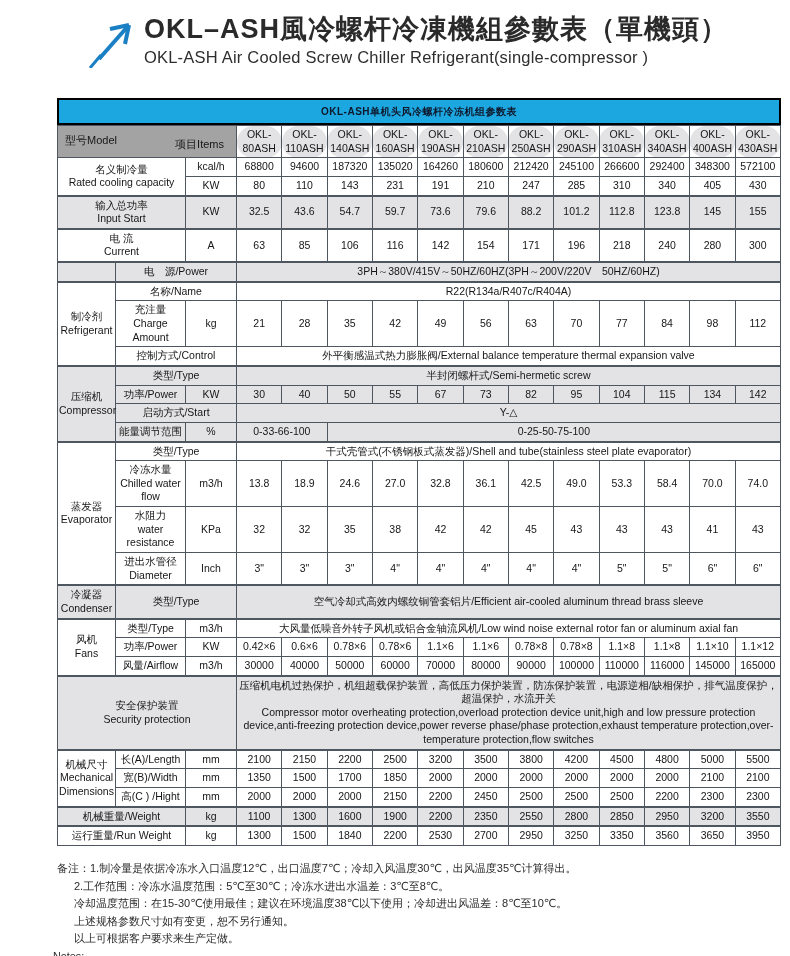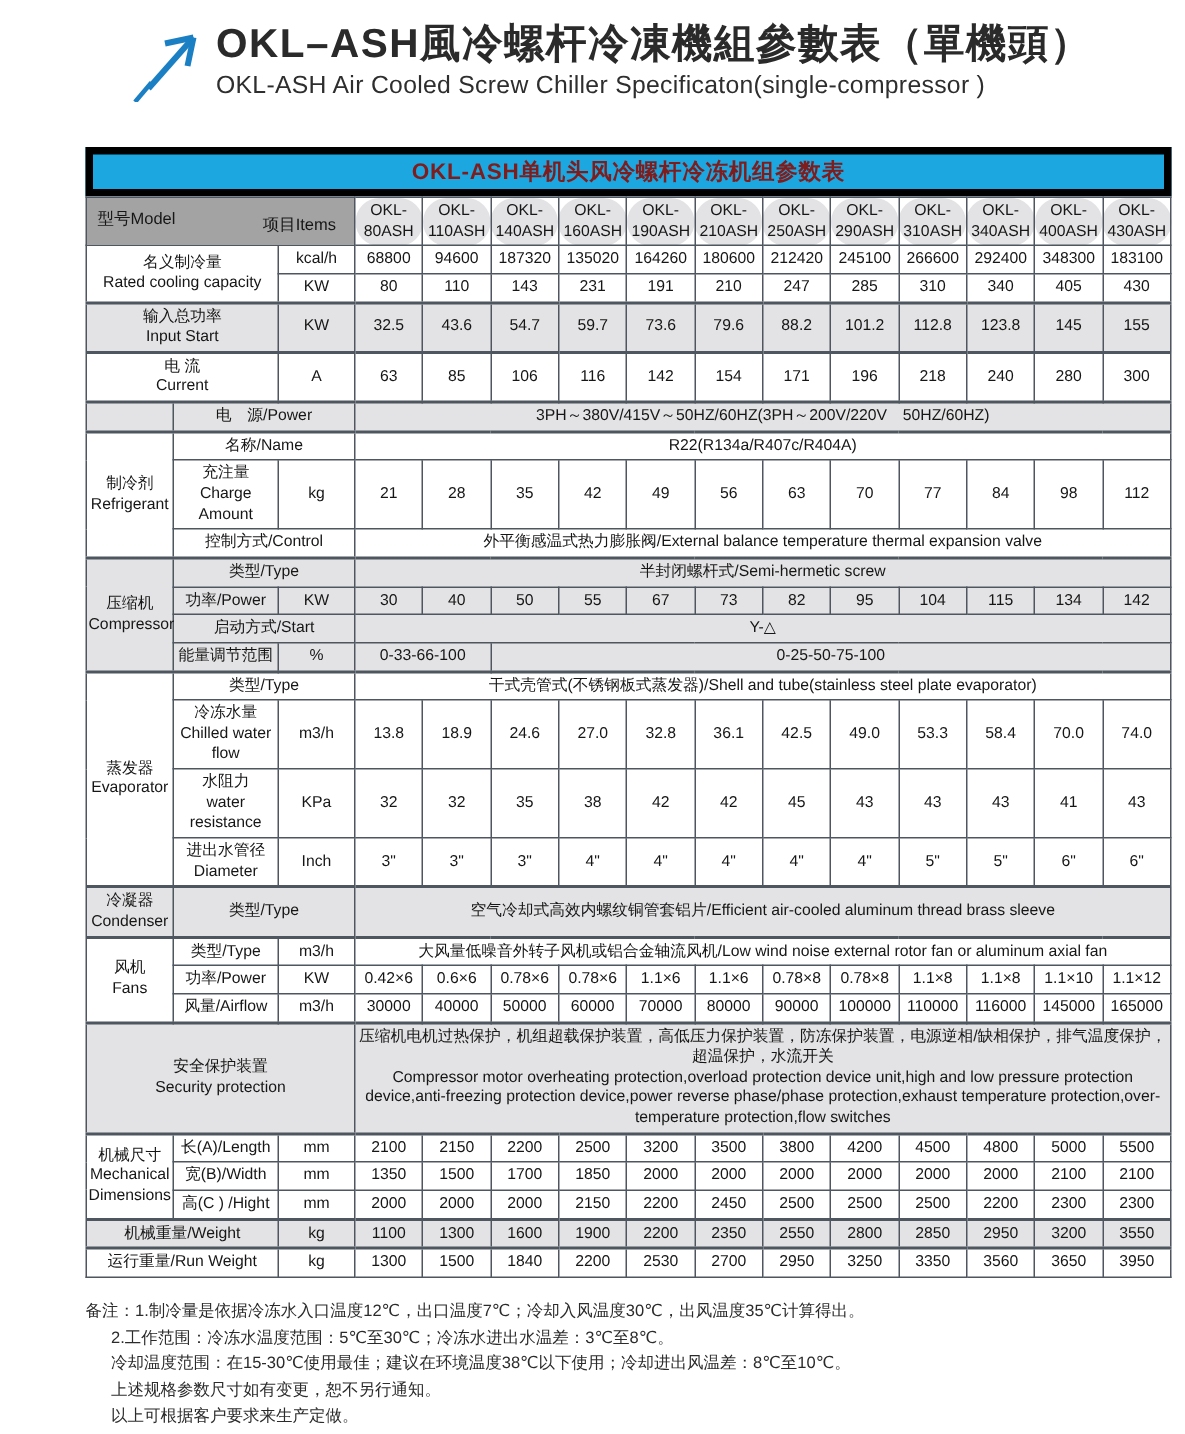--- a/index.html
+++ b/index.html
@@ -10,22 +10,22 @@
   }
   
   .doc-header{display:flex;align-items:flex-start;padding:14px 0 0 86px;}
   .logo{width:50px;height:52px;flex:0 0 auto;margin-top:2px;}
   .titles{margin-left:8px;}
   .title-zh{font-size:27px;font-weight:600;color:#2a2a2a;letter-spacing:1px;line-height:1.15;}
   .title-en{font-size:16.5px;color:#2e2e2e;margin-top:3px;letter-spacing:0.2px;}
   
   .table-wrap{margin:30px 0 0 57px;width:724px;}
   .banner{
-    background:#1CA7E1;color:#7f1d1d;text-align:center;font-size:15px;font-weight:600;
-    height:23px;line-height:23px;letter-spacing:0.5px;border:5px solid #000000;
+    background:#1CA7E1;color:#0f172a;text-align:center;font-size:10px;font-weight:600;
+    height:23px;line-height:23px;letter-spacing:0.5px;border:2px solid #000000;
   }
   table.spec{border-collapse:collapse;table-layout:fixed;width:724px;background:#ffffff;}
   table.spec td{
     border:1px solid #4e565f;text-align:center;vertical-align:middle;
     font-size:10.5px;line-height:1.3;padding:2px 1px;white-space:pre-line;color:#161616;
   }
   tr.shade td{background:#e3e3e5;}
   tr.sec td{border-top-width:2px;}
   td.group{font-size:10.5px;margin-left:44px;}
   td.model{font-size:11px;padding:4px 0;border-radius:16px;}
@@ -52,21 +52,21 @@
 <body>
 
 <div class="doc-header">
   <svg class="logo" viewBox="0 0 50 52" aria-hidden="true">
     <line x1="13" y1="43" x2="43" y2="9" stroke="#1B7FC4" stroke-width="4"></line>
     <path d="M43 9 L24 13 M43 9 L39 28" stroke="#1B7FC4" stroke-width="4" fill="none"></path>
     <line x1="4" y1="52" x2="15" y2="39" stroke="#1B7FC4" stroke-width="3"></line>
   </svg>
   <div class="titles">
     <div class="title-zh">OKL–ASH風冷螺杆冷凍機組參數表（單機頭）</div>
-    <div class="title-en">OKL-ASH Air Cooled Screw Chiller Specificaton(single-compressor )</div>
+    <div class="title-en">OKL-ASH Air Cooled Screw Chiller Refrigerant(single-compressor )</div>
   </div>
 </div>
 
 <div class="table-wrap">
   <div class="banner">OKL-ASH单机头风冷螺杆冷冻机组参数表</div>
   <table class="spec">
     <colgroup>
       <col style="width:58px">
         <col style="width:70px">
         <col style="width:51px">
@@ -108,21 +108,21 @@
           <td class="val">94600</td>
           <td class="val">187320</td>
           <td class="val">135020</td>
           <td class="val">164260</td>
           <td class="val">180600</td>
           <td class="val">212420</td>
           <td class="val">245100</td>
           <td class="val">266600</td>
           <td class="val">292400</td>
           <td class="val">348300</td>
-          <td class="val">183100</td>
+          <td class="val">572100</td>
         </tr>
         <tr>
           <td class="unit">KW</td>
           <td class="val">80</td>
           <td class="val">110</td>
           <td class="val">143</td>
           <td class="val">231</td>
           <td class="val">191</td>
           <td class="val">210</td>
           <td class="val">247</td>

